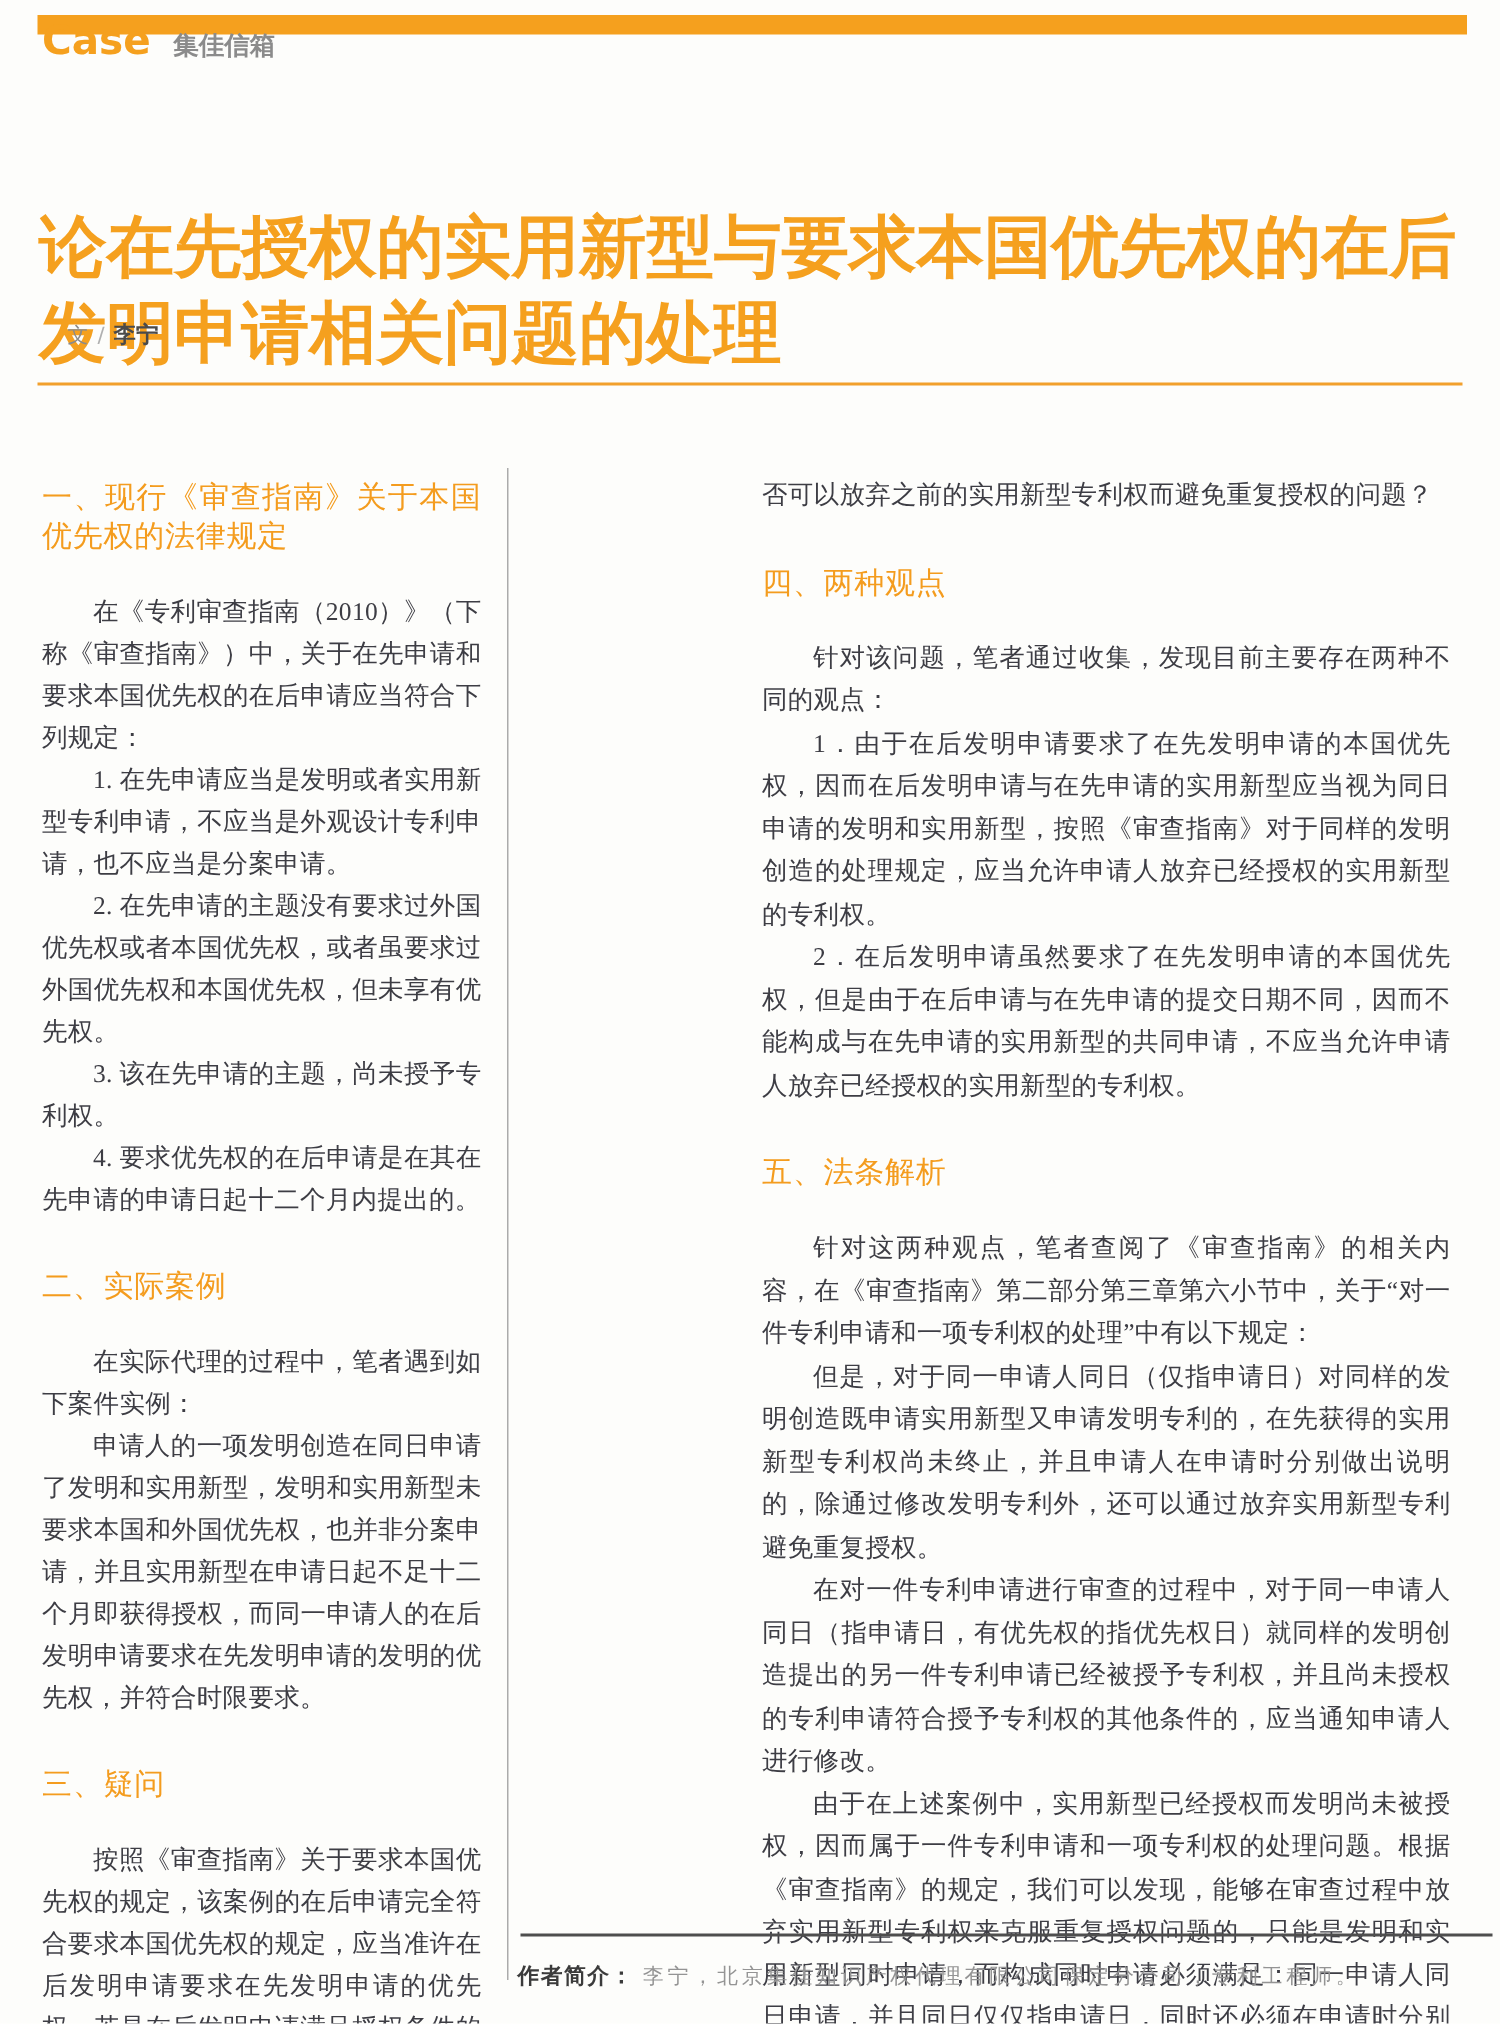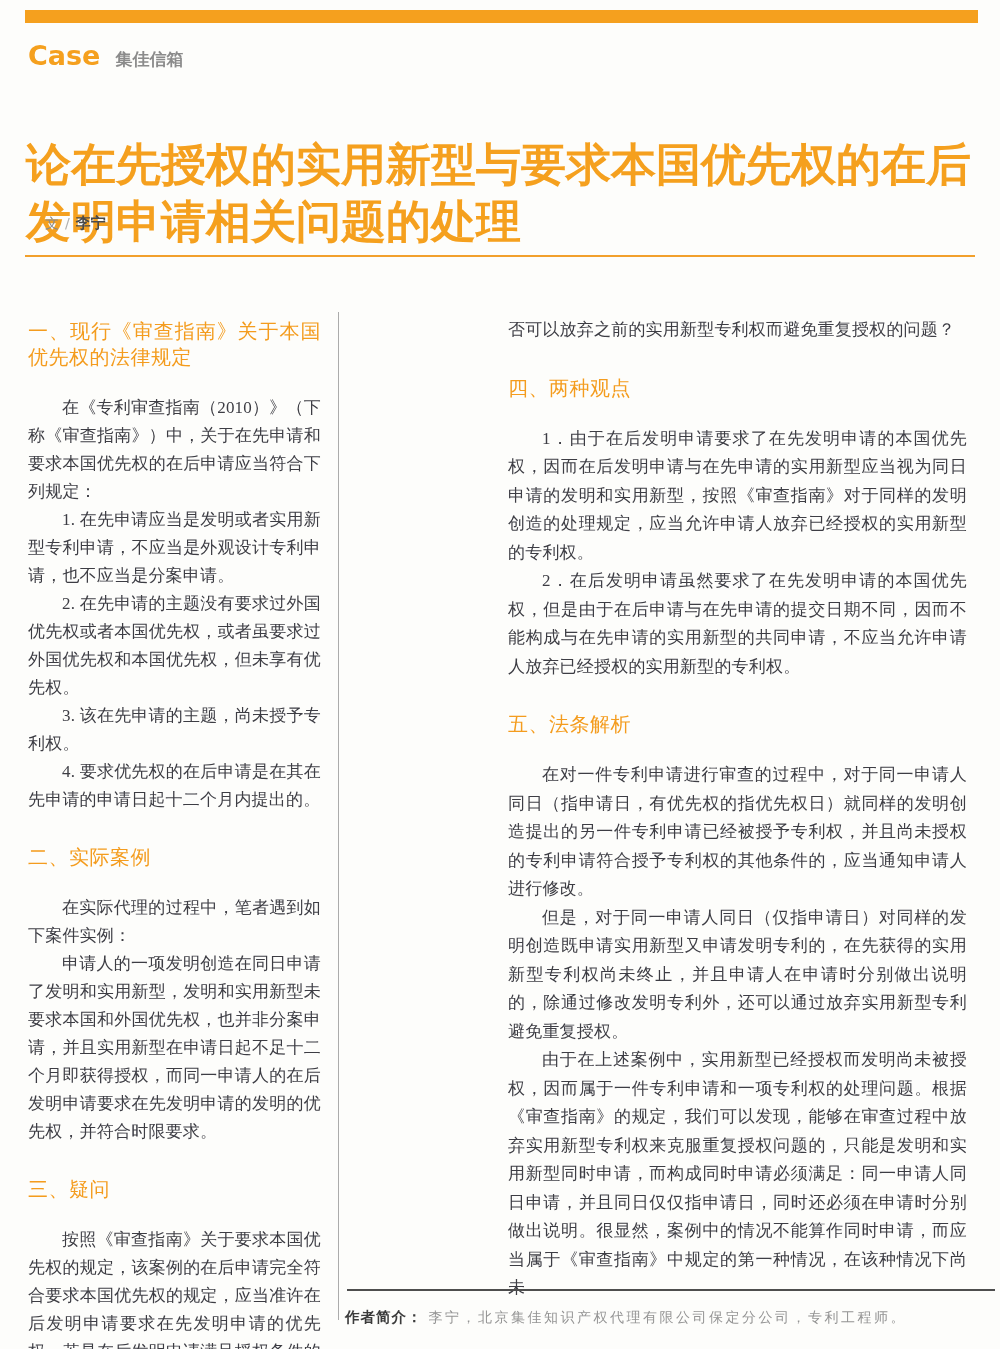--- a/index.html
+++ b/index.html
@@ -11,21 +11,21 @@
     font-family:"Liberation Serif","DejaVu Serif",serif;
     overflow:hidden;
   }
 
   .top-bar {
     position:absolute; left:25px; top:10px;
     width:953px; height:13px;
     background:#F5A01E;
   }
 
-  .brand { position:absolute; left:28px; top:40px; white-space:nowrap; }
+  .brand { position:absolute; left:28px; top:12px; white-space:nowrap; }
   .brand .case {
     font-family:"DejaVu Sans","Liberation Sans",sans-serif;
     font-weight:bold; font-size:27px; color:#F5A01E; letter-spacing:0px;
   }
   .brand .series {
     font-family:"DejaVu Sans","Liberation Sans",sans-serif;
     font-weight:bold; font-size:17px; color:#8b8b8b; margin-left:15px;
   }
 
   .article-title {
@@ -124,25 +124,27 @@
   <p class="body-par">申请人的一项发明创造在同日申请了发明和实用新型，发明和实用新型未要求本国和外国优先权，也并非分案申请，并且实用新型在申请日起不足十二个月即获得授权，而同一申请人的在后发明申请要求在先发明申请的发明的优先权，并符合时限要求。</p>
 
   <h2 class="section-heading">三、疑问</h2>
   <p class="body-par">按照《审查指南》关于要求本国优先权的规定，该案例的在后申请完全符合要求本国优先权的规定，应当准许在后发明申请要求在先发明申请的优先权。若是在后发明申请满足授权条件的话，就会出现问题：若在后发明申请中要求保护的技术方案包含与已授权实用新型专利相同的技术方案，那么是</p>
 </div>
 
 <div class="col col-right">
   <p class="body-par no-indent">否可以放弃之前的实用新型专利权而避免重复授权的问题？</p>
 
   <h2 class="section-heading">四、两种观点</h2>
+  <p class="body-par">针对该问题，笔者通过收集，发现目前主要存在两种不同的观点：</p>
   <p class="body-par">1．由于在后发明申请要求了在先发明申请的本国优先权，因而在后发明申请与在先申请的实用新型应当视为同日申请的发明和实用新型，按照《审查指南》对于同样的发明创造的处理规定，应当允许申请人放弃已经授权的实用新型的专利权。</p>
   <p class="body-par">2．在后发明申请虽然要求了在先发明申请的本国优先权，但是由于在后申请与在先申请的提交日期不同，因而不能构成与在先申请的实用新型的共同申请，不应当允许申请人放弃已经授权的实用新型的专利权。</p>
 
   <h2 class="section-heading">五、法条解析</h2>
+  <p class="body-par">针对这两种观点，笔者查阅了《审查指南》的相关内容，在《审查指南》第二部分第三章第六小节中，关于“对一件专利申请和一项专利权的处理”中有以下规定：</p>
+  <p class="body-par">但是，对于同一申请人同日（仅指申请日）对同样的发明创造既申请实用新型又申请发明专利的，在先获得的实用新型专利权尚未终止，并且申请人在申请时分别做出说明的，除通过修改发明专利外，还可以通过放弃实用新型专利避免重复授权。</p>
   <p class="body-par">在对一件专利申请进行审查的过程中，对于同一申请人同日（指申请日，有优先权的指优先权日）就同样的发明创造提出的另一件专利申请已经被授予专利权，并且尚未授权的专利申请符合授予专利权的其他条件的，应当通知申请人进行修改。</p>
-  <p class="body-par">但是，对于同一申请人同日（仅指申请日）对同样的发明创造既申请实用新型又申请发明专利的，在先获得的实用新型专利权尚未终止，并且申请人在申请时分别做出说明的，除通过修改发明专利外，还可以通过放弃实用新型专利避免重复授权。</p>
   <p class="body-par">由于在上述案例中，实用新型已经授权而发明尚未被授权，因而属于一件专利申请和一项专利权的处理问题。根据《审查指南》的规定，我们可以发现，能够在审查过程中放弃实用新型专利权来克服重复授权问题的，只能是发明和实用新型同时申请，而构成同时申请必须满足：同一申请人同日申请，并且同日仅仅指申请日，同时还必须在申请时分别做出说明。很显然，案例中的情况不能算作同时申请，而应当属于《审查指南》中规定的第一种情况，在该种情况下尚未</p>
 </div>
 
 <div class="footer-rule"></div>
 <div class="author-bio">
   <span class="bio-label">作者简介：</span><span>李宁，北京集佳知识产权代理有限公司保定分公司，专利工程师。</span>
 </div>
 
 </body></html>

